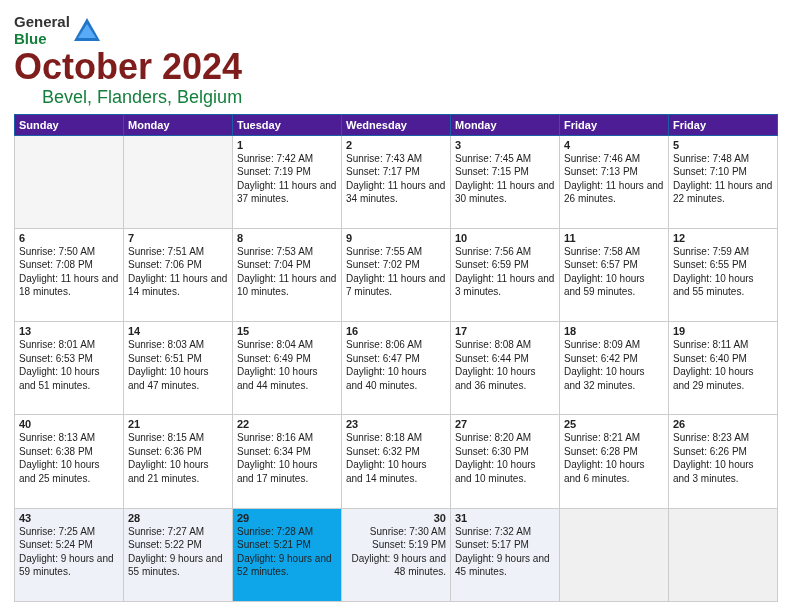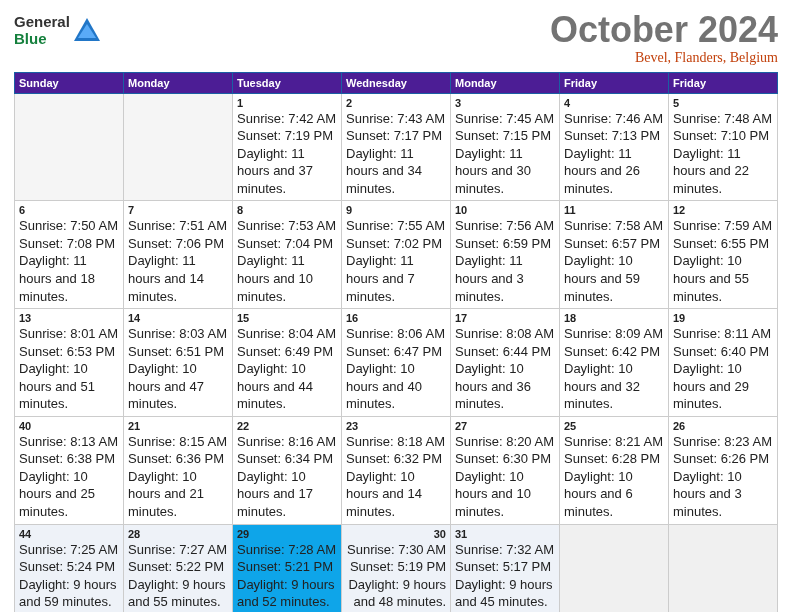--- a/index.html
+++ b/index.html
@@ -15,46 +15,45 @@
       height: 612px;
       padding: 10px 14px;
       display: flex;
       flex-direction: column;
     }
     .header {
       display: flex;
       justify-content: space-between;
       align-items: flex-start;
       margin-bottom: 6px;
+      flex-direction: column;
     }
     .logo {
       display: flex;
       align-items: center;
       margin-top: 4px;
     }
     .logo-text {
       font-size: 18px;
       font-weight: bold;
       color: #333;
       line-height: 1.1;
     }
     .title-block {
       text-align: right;
     }
     .month-title {
       font-size: 36px;
       font-weight: bold;
-      color: #737373;
+      color: #7f1d1d;
       line-height: 1.1;
-      margin-left: 29px;
     }
     .location {
-      font-size: 14px;
-      color: #c2410c;
-      font-family: Liberation Serif, serif;
+      font-size: 18px;
+      color: #15803d;
     }
     .calendar {
       flex: 1;
       border: 1px solid #ccc;
       border-collapse: collapse;
       width: 100%;
       table-layout: fixed;
     }
     .calendar th {
       background: #4c1d95;
@@ -81,21 +80,21 @@
       background: #f0f0f0;
     }
     .day-num {
       font-weight: bold;
       font-size: 11px;
       display: block;
       margin-bottom: 1px;
     }
     .day-info {
       line-height: 1.35;
-      font-size: 13px;
+      font-size: 10px;
     }
     
     tr:last-child td {
       background: #f0f4f8;
     }
   </style>
 </head>
 <body>
 
 <div class="page">
@@ -242,21 +241,21 @@
             <span class="day-num">25</span>
             <div class="day-info">Sunrise: 8:21 AM<br>Sunset: 6:28 PM<br>Daylight: 10 hours and 6 minutes.</div>
           </td>
           <td>
             <span class="day-num">26</span>
             <div class="day-info">Sunrise: 8:23 AM<br>Sunset: 6:26 PM<br>Daylight: 10 hours and 3 minutes.</div>
           </td>
         </tr>
         <tr>
           <td style="background: rgb(238, 242, 248);">
-            <span class="day-num">44</span>
+            <span class="day-num">43</span>
             <div class="day-info">Sunrise: 7:25 AM<br>Sunset: 5:24 PM<br>Daylight: 9 hours and 59 minutes.</div>
           </td>
           <td style="background: rgb(238, 242, 248);">
             <span class="day-num">28</span>
             <div class="day-info">Sunrise: 7:27 AM<br>Sunset: 5:22 PM<br>Daylight: 9 hours and 55 minutes.</div>
           </td>
           <td style="background: #0ea5e9;">
             <span class="day-num">29</span>
             <div class="day-info">Sunrise: 7:28 AM<br>Sunset: 5:21 PM<br>Daylight: 9 hours and 52 minutes.</div>
           </td>

